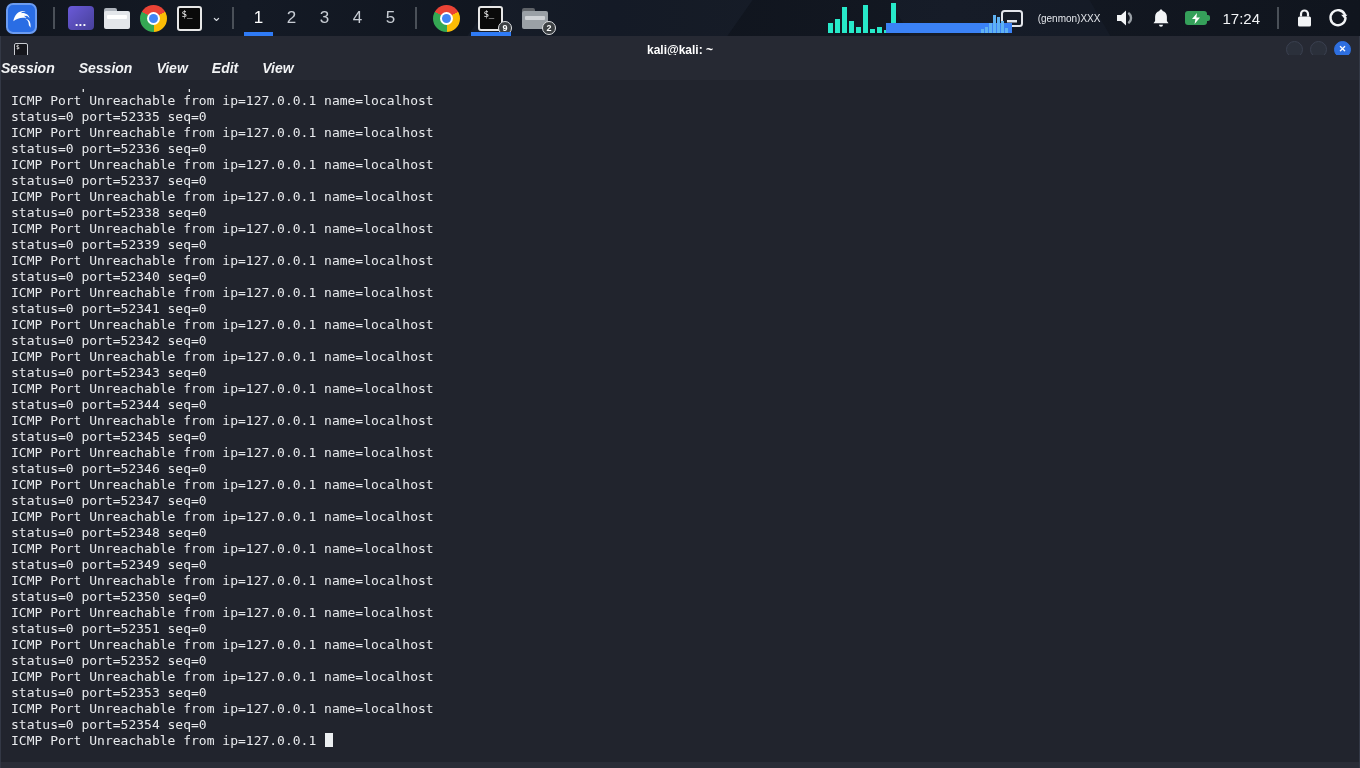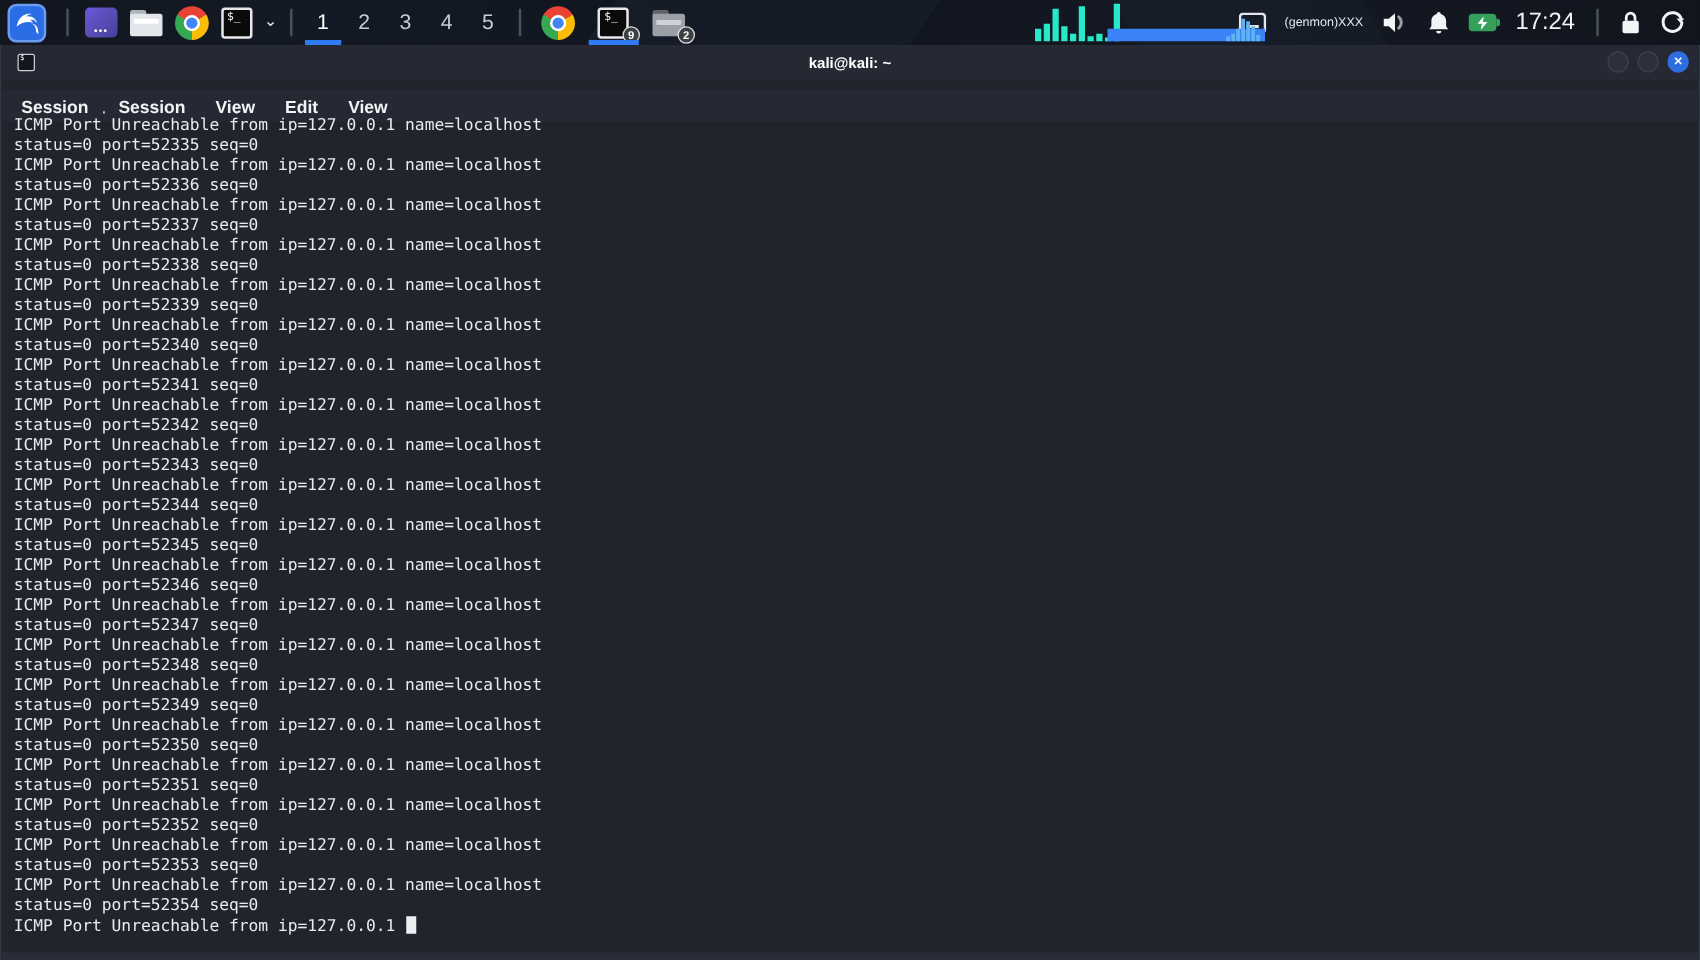--- a/index.html
+++ b/index.html
@@ -39,34 +39,34 @@
   
   .viz{position:absolute;left:828px;top:0;width:184px;height:36px;}
   .viz-bars{position:absolute;left:0;bottom:3px;display:flex;align-items:flex-end;gap:2px;height:32px;}
   .viz-bar{width:5px;background:#27e9c9;}
   .viz-progress{position:absolute;left:58px;bottom:3px;width:126px;height:10px;background:#3b82f6;}
   .viz-spikes{position:absolute;right:4px;bottom:3px;display:flex;align-items:flex-end;gap:1px;}
   .viz-spike{width:3px;background:#5fb2f2;}
   
   .panel-right{margin-left:auto;display:flex;align-items:center;gap:15px;padding-right:6px;}
   .genmon-label{color:#f2f4f6;font-size:10px;}
-  .clock{color:#f2f4f6;font-size:19px;}
+  .clock{color:#f2f4f6;font-size:15px;}
   .battery{width:22px;height:14px;background:#35a05a;border-radius:3px;position:relative;display:flex;align-items:center;justify-content:center;}
   .battery::after{content:"";position:absolute;right:-3px;top:4px;width:3px;height:6px;background:#35a05a;border-radius:0 2px 2px 0;}
   .icon-svg{display:block;}
 
   
   .window{position:absolute;top:36px;left:0;width:1360px;height:732px;background:#21242d;border-left:1px solid #333845;border-right:1px solid #333845;}
   .titlebar{position:absolute;top:0;left:0;right:0;height:28px;background:#262933;display:flex;align-items:center;}
   .title-icon{position:absolute;left:13px;top:7px;width:14px;height:14px;background:#15161c;border:1.5px solid #c9ccd2;border-radius:2px;color:#fff;font-family:"DejaVu Sans Mono",monospace;font-size:6px;line-height:6px;padding-left:1px;}
   .title-text{width:100%;text-align:center;color:#fff;font-size:12px;font-weight:bold;}
   .winctl{position:absolute;right:8px;top:5px;display:flex;gap:7px;align-items:center;}
   .ctl{width:17px;height:17px;border-radius:50%;background:#2b303b;border:1px solid #3a4050;}
   .ctl.close{background:#2e6fe0;border:1px solid #2e6fe0;color:#fff;font-size:9px;font-weight:bold;display:flex;align-items:center;justify-content:center;line-height:1;}
-  .menubar{position:absolute;top:36px;left:0;right:0;height:25px;background:#262933;display:flex;align-items:center;gap:24px;padding-left:16px;}
+  .menubar{position:absolute;top:19px;left:0;right:0;height:25px;background:#262933;display:flex;align-items:center;gap:24px;font-style:italic;}
   .menu-item{color:#f2f3f5;font-size:14px;font-weight:600;}
   .term{position:absolute;top:53px;left:0;right:0;bottom:6px;overflow:hidden;padding-left:10px;
         font-family:"DejaVu Sans Mono",monospace;font-size:13px;line-height:16px;color:#e8eaed;white-space:pre;}
   .term-line{height:16px;}
   .term-line.clipped{margin-top:-12px;}
   .cursor{display:inline-block;width:8px;height:14px;background:#eceff1;vertical-align:-2px;margin-left:1px;}
   .win-bottom{position:absolute;left:0;right:0;bottom:0;height:6px;background:#2a2d37;}
 </style>
 </head>
 <body>

